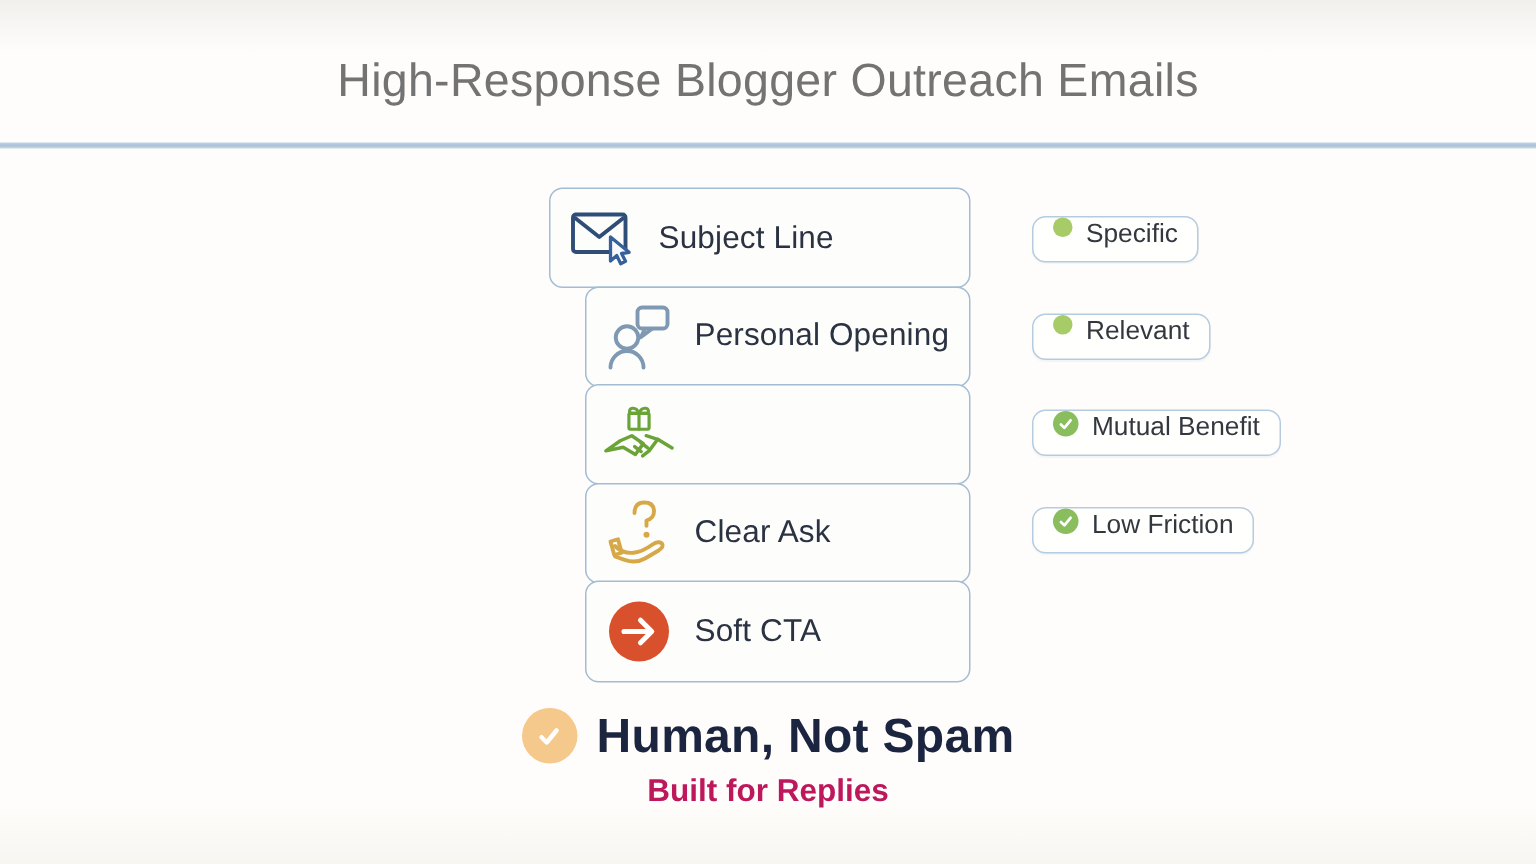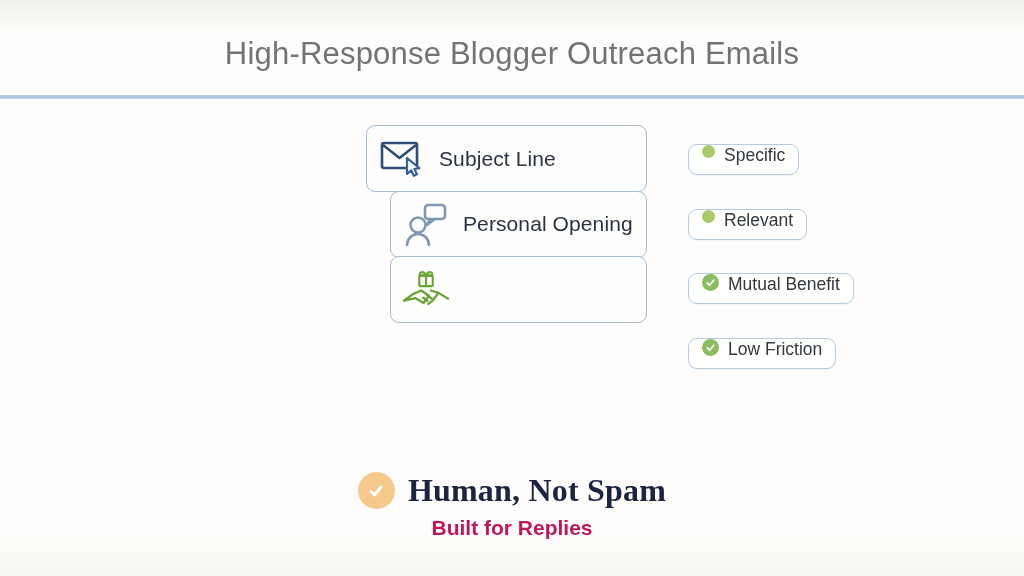--- a/index.html
+++ b/index.html
@@ -50,21 +50,21 @@
   .check-bubble {
     width: 17px; height: 17px; border-radius: 50%; background: #8abd5d;
     display: flex; align-items: center; justify-content: center;
   }
 
   
   .footer {
     position: absolute; top: 472px; left: 0; width: 100%;
     display: flex; flex-direction: column; align-items: center;
   }
-  .footer-main { display: flex; align-items: flex-end; gap: 13px; font-family: Liberation Serif, serif; }
+  .footer-main { display: flex; align-items: flex-end; gap: 13px; }
   .footer-badge {
     width: 37px; height: 37px; border-radius: 50%; background: #f5c88b;
     display: flex; align-items: center; justify-content: center;
   }
   .footer-title { font-size: 32px; font-weight: 800; color: #1b2540; letter-spacing: 0.2px; }
   .footer-subtitle { margin-top: 7px; font-size: 21px; font-weight: 600; color: #be185d; }
 
   svg { display: block; }
 </style>
 </head>
@@ -111,21 +111,44 @@
           <path d="M2,35 L12,28 l8,-3.5 8,5.5 -5.5,7.5 -8.5,-5 z"></path>
           <path d="M48,33 L38,27 l-8,-2.5"></path>
           <path d="M38,27 l-6,8 -4.5,3.5"></path>
           <path d="M22,32 l4.5,3.5"></path>
           <path d="M26,29 l5,4"></path>
         </g>
       </svg>
     </span>
   </div>
 
+  <div class="row">
+    <span class="row-icon">
+      <svg width="46" height="48" viewBox="0 0 46 48">
+        <g fill="none" stroke="#d6a848" stroke-width="2.6" stroke-linecap="round" stroke-linejoin="round">
+          <path d="M20,11 q0,-7 6.5,-7 q6.5,0 6.5,6 q0,4.5 -5,6 l0,3.5"></path>
+          <path d="M7,33 c3.5,3.5 8,5 12.5,4.5 c5,-0.5 9,-3 12.5,-5.5 c2.5,-1.8 5.5,-2 6.5,-0.3 c0.9,1.6 -0.8,3.3 -3,4.6 l-8.5,5 c-4,2.3 -9,2.6 -13.5,1 l-6.5,-2.3"></path>
+          <path d="M4,30 l5,-1.5 2.5,9 -5,1.5 z"></path>
+        </g>
+        <circle cx="28" cy="25.5" r="2" fill="#d6a848"></circle>
+      </svg>
+    </span>
+    <span class="row-label">Clear Ask</span>
+  </div>
 
+  <div class="row">
+    <span class="row-icon">
+      <svg width="42" height="42" viewBox="0 0 42 42">
+        <circle cx="21" cy="21" r="20" fill="#d8512c"></circle>
+        <line x1="11" y1="21" x2="28" y2="21" stroke="#ffffff" stroke-width="3.4" stroke-linecap="round"></line>
+        <polyline points="22,13.5 29.5,21 22,28.5" fill="none" stroke="#ffffff" stroke-width="3.4" stroke-linecap="round" stroke-linejoin="round"></polyline>
+      </svg>
+    </span>
+    <span class="row-label">Soft CTA</span>
+  </div>
 
 </div>
 
 <div class="tag tag-1">
   <span class="dot"></span>
   <span>Specific</span>
 </div>
 
 <div class="tag tag-2">
   <span class="dot"></span>

